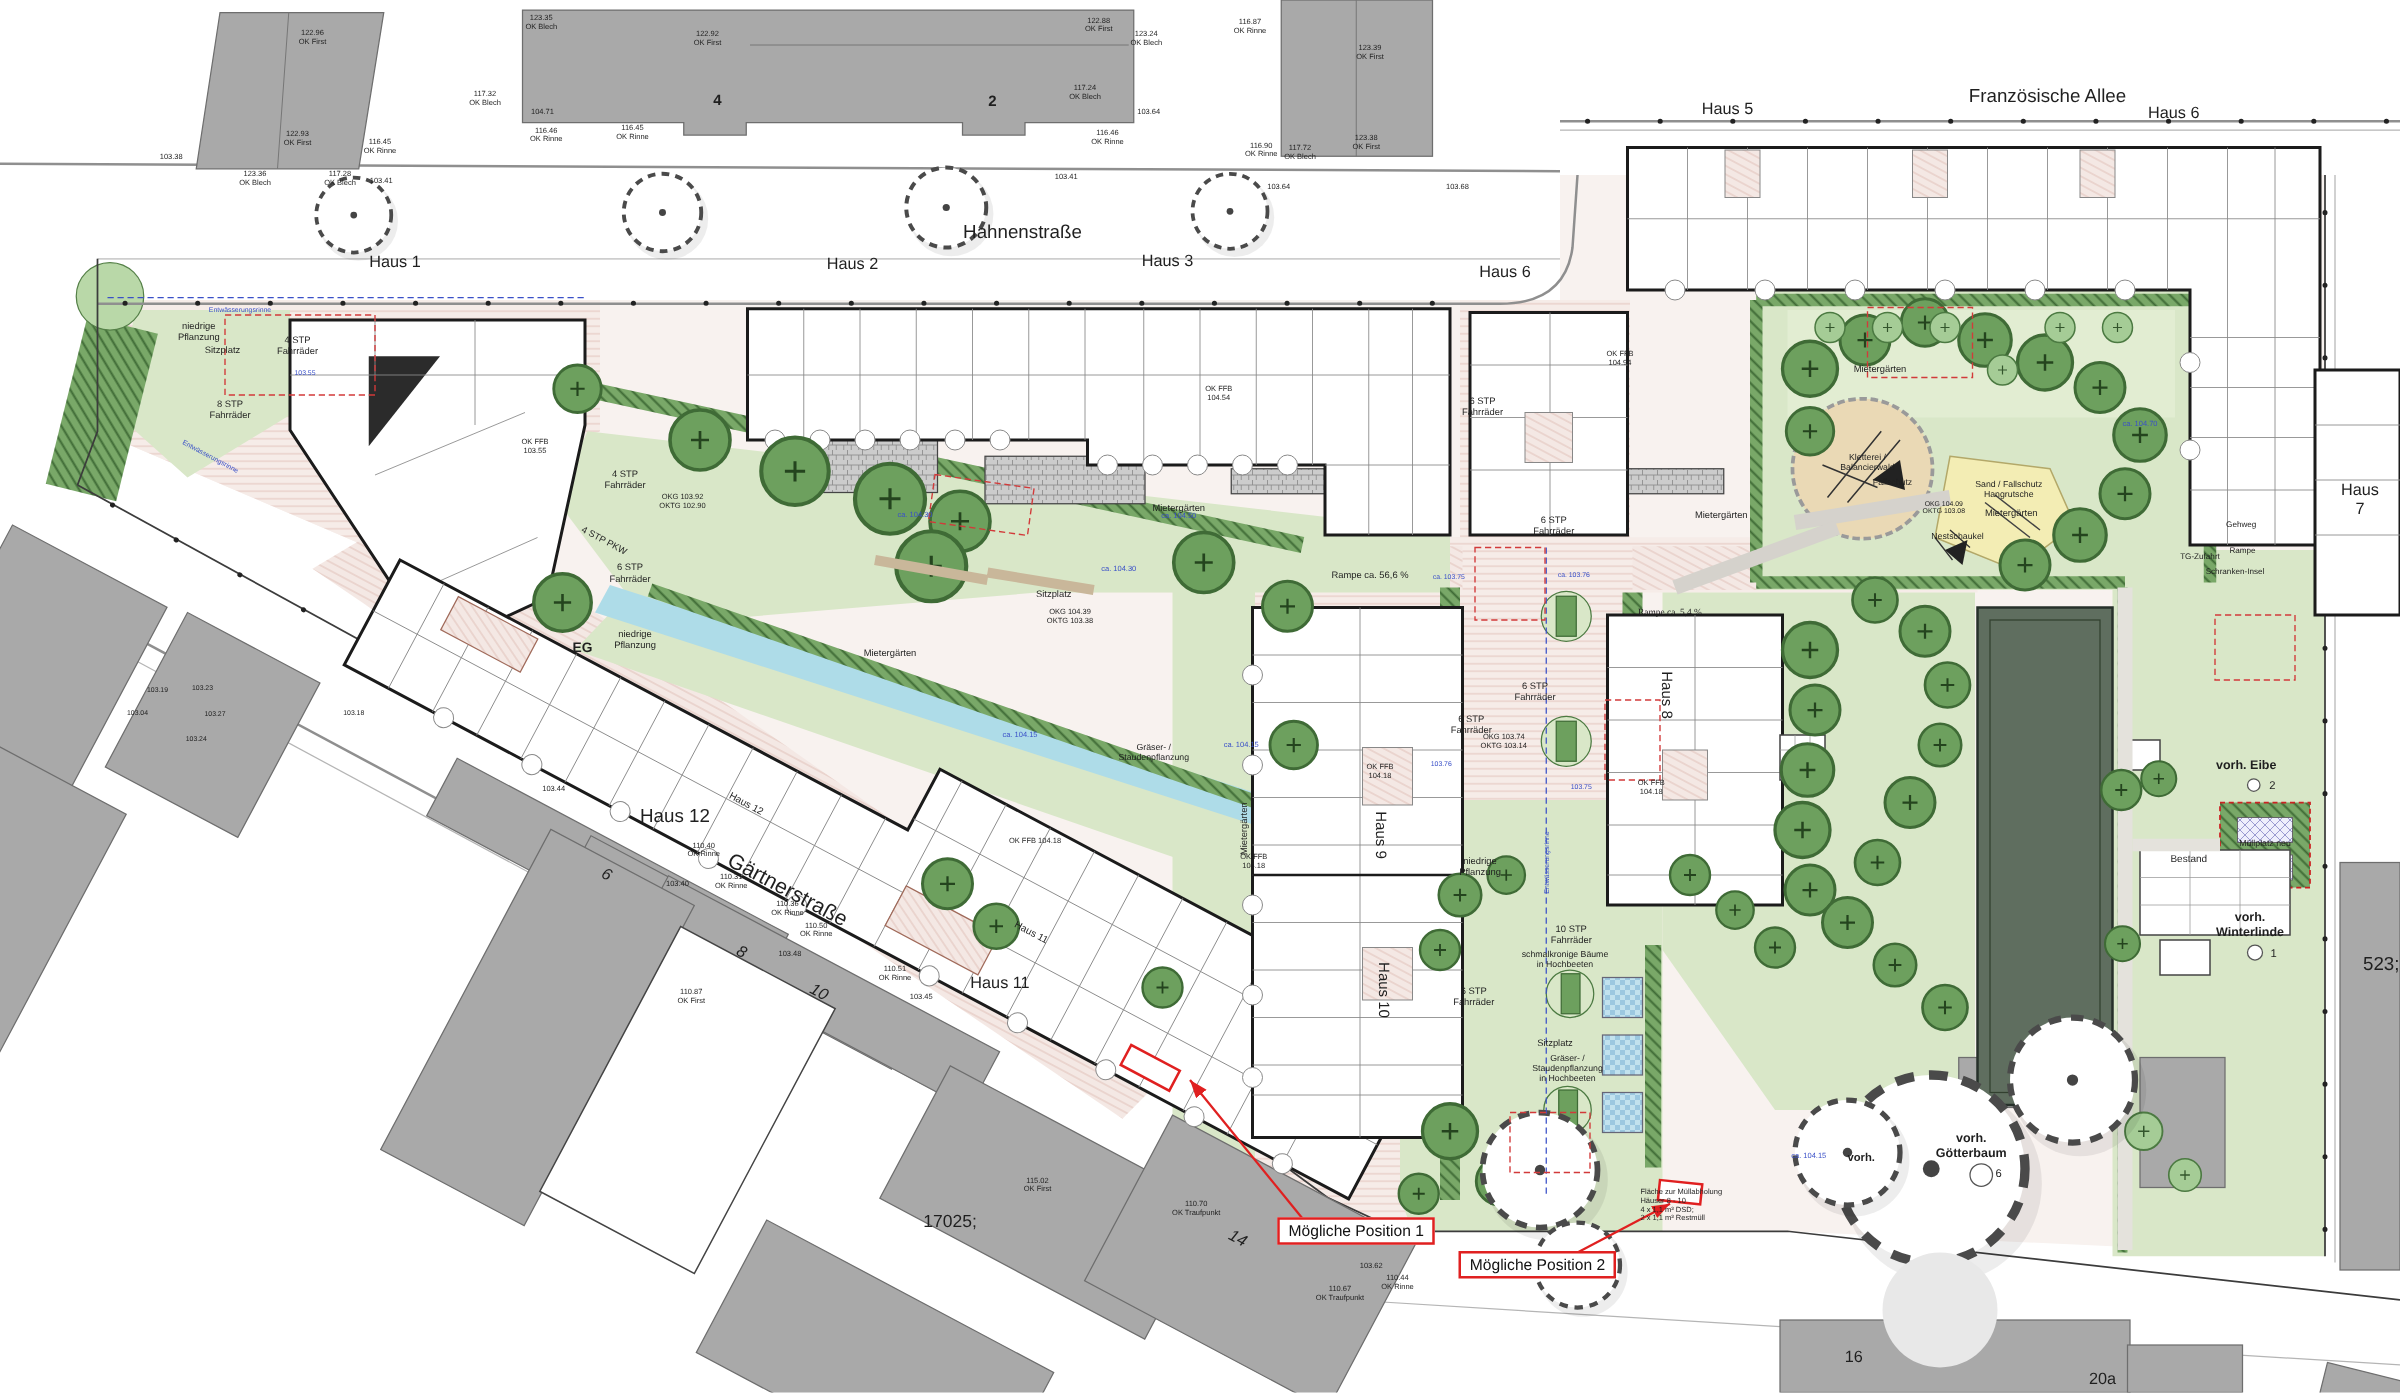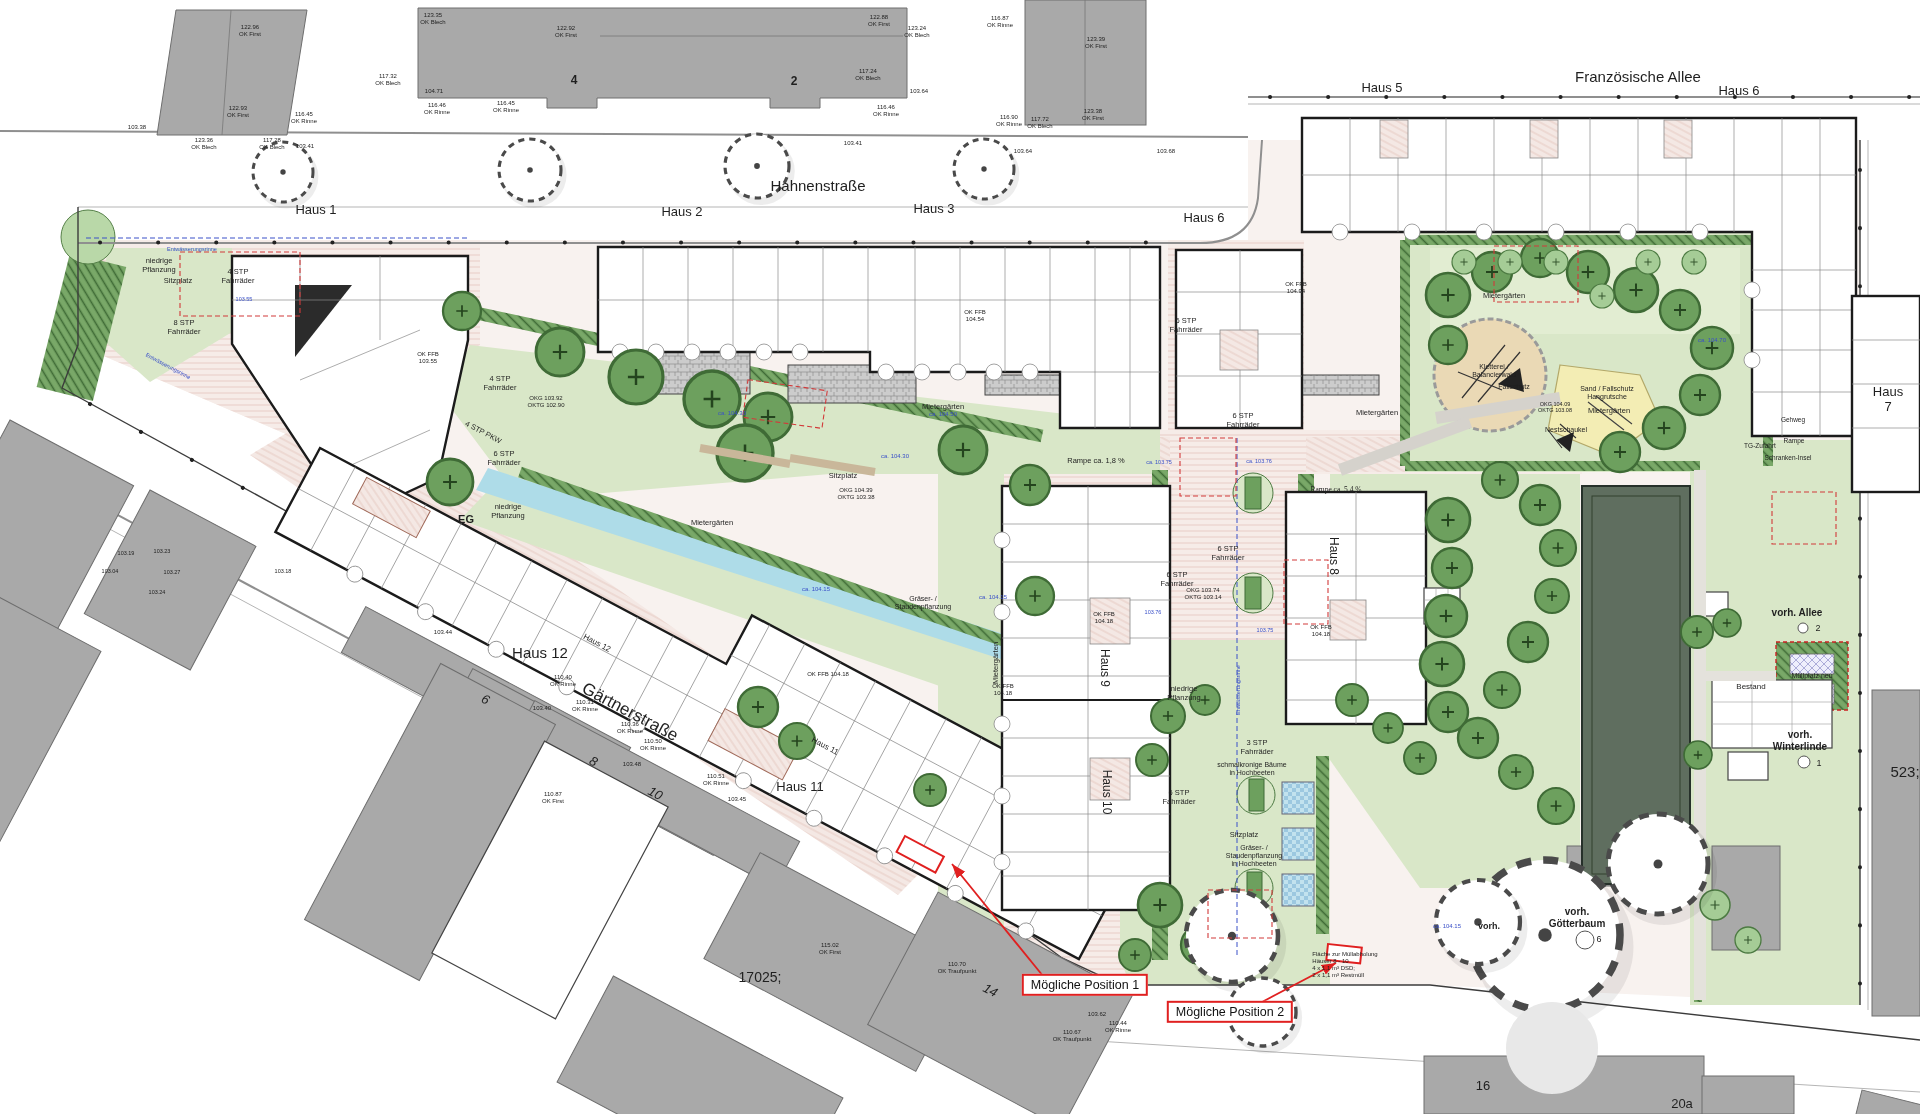--- a/index.html
+++ b/index.html
@@ -432,21 +432,21 @@
     <div class="lbl" style="left: 540px; top: 653px; font-size: 15px; transform: translate(-50%, -50%);">Haus 12</div>
     <div class="lbl" style="left: 597px; top: 643px; font-size: 8px; transform: translate(-50%, -50%) rotate(28deg);">Haus 12</div>
     <div class="lbl" style="left: 760px; top: 977px; font-size: 14px; transform: translate(-50%, -50%);">17025;</div>
     <div class="lbl" style="left: 1905px; top: 772px; font-size: 15px; transform: translate(-50%, -50%);">523;</div>
     <div class="lbl" style="left: 485px; top: 700px; font-size: 13px; transform: translate(-50%, -50%) rotate(28deg); font-style: italic;">6</div>
     <div class="lbl" style="left: 593px; top: 762px; font-size: 13px; transform: translate(-50%, -50%) rotate(28deg); font-style: italic;">8</div>
     <div class="lbl" style="left: 655px; top: 794px; font-size: 13px; transform: translate(-50%, -50%) rotate(28deg); font-style: italic;">10</div>
     <div class="lbl" style="left: 990px; top: 991px; font-size: 13px; transform: translate(-50%, -50%) rotate(28deg); font-style: italic;">14</div>
     <div class="lbl" style="left: 1483px; top: 1086px; font-size: 13px; transform: translate(-50%, -50%);">16</div>
     <div class="lbl" style="left: 1682px; top: 1104px; font-size: 13px; transform: translate(-50%, -50%);">20a</div>
-    <div class="lbl" style="left: 1797px; top: 613px; font-size: 10px; transform: translate(-50%, -50%); font-weight: bold;">vorh. Allee</div>
+    <div class="lbl" style="left: 1797px; top: 613px; font-size: 10px; transform: translate(-50%, -50%); font-weight: bold;">vorh. Eibe</div>
     <div class="lbl" style="left: 1818px; top: 628px; font-size: 9px; transform: translate(-50%, -50%);">2</div>
     <div class="lbl" style="left: 1800px; top: 740px; font-size: 10px; transform: translate(-50%, -50%); font-weight: bold;">vorh.
 Winterlinde</div>
     <div class="lbl" style="left: 1819px; top: 763px; font-size: 9px; transform: translate(-50%, -50%);">1</div>
     <div class="lbl" style="left: 1751px; top: 687px; font-size: 8px; transform: translate(-50%, -50%);">Bestand</div>
     <div class="lbl" style="left: 1812px; top: 676px; font-size: 7px; transform: translate(-50%, -50%);">Müllplatz neu</div>
     <div class="lbl" style="left: 1577px; top: 917px; font-size: 10px; transform: translate(-50%, -50%); font-weight: bold;">vorh.
 Götterbaum</div>
     <div class="lbl" style="left: 1599px; top: 939px; font-size: 9px; transform: translate(-50%, -50%);">6</div>
     <div class="lbl" style="left: 1489px; top: 926px; font-size: 9px; transform: translate(-50%, -50%); font-weight: bold;">vorh.</div>
@@ -473,36 +473,36 @@
     <div class="lbl" style="left: 1609px; top: 411px; font-size: 7.5px; transform: translate(-50%, -50%);">Mietergärten</div>
     <div class="lbl" style="left: 843px; top: 476px; font-size: 7.5px; transform: translate(-50%, -50%);">Sitzplatz</div>
     <div class="lbl" style="left: 856px; top: 494px; font-size: 6px; transform: translate(-50%, -50%);">OKG 104.39
 OKTG 103.38</div>
     <div class="lbl" style="left: 923px; top: 603px; font-size: 7px; transform: translate(-50%, -50%);">Gräser- /
 Staudenpflanzung</div>
     <div class="lbl" style="left: 1186px; top: 326px; font-size: 7.5px; transform: translate(-50%, -50%);">6 STP
 Fahrräder</div>
     <div class="lbl" style="left: 1243px; top: 421px; font-size: 7.5px; transform: translate(-50%, -50%);">6 STP
 Fahrräder</div>
-    <div class="lbl" style="left: 1096px; top: 461px; font-size: 7.5px; transform: translate(-50%, -50%);">Rampe ca. 1,8 %</div>
+    <div class="lbl" style="left: 1096px; top: 461px; font-size: 7.5px; transform: translate(-50%, -50%);">Rampe ca. 56,6 %</div>
     <div class="lbl" style="left: 1336px; top: 490px; font-size: 7.5px; transform: translate(-50%, -50%); font-family: Liberation Serif, serif;">Rampe ca. 5,4 %</div>
     <div class="lbl" style="left: 1228px; top: 554px; font-size: 7.5px; transform: translate(-50%, -50%);">6 STP
 Fahrräder</div>
     <div class="lbl" style="left: 1177px; top: 580px; font-size: 7.5px; transform: translate(-50%, -50%);">6 STP
 Fahrräder</div>
     <div class="lbl" style="left: 1104px; top: 618px; font-size: 6px; transform: translate(-50%, -50%);">OK FFB
 104.18</div>
     <div class="lbl" style="left: 1321px; top: 631px; font-size: 6px; transform: translate(-50%, -50%);">OK FFB
 104.18</div>
     <div class="lbl" style="left: 828px; top: 674px; font-size: 6px; transform: translate(-50%, -50%);">OK FFB 104.18</div>
     <div class="lbl" style="left: 1203px; top: 594px; font-size: 6px; transform: translate(-50%, -50%);">OKG 103.74
 OKTG 103.14</div>
     <div class="lbl" style="left: 1184px; top: 694px; font-size: 7.5px; transform: translate(-50%, -50%);">niedrige
 Pflanzung</div>
-    <div class="lbl" style="left: 1257px; top: 748px; font-size: 7.5px; transform: translate(-50%, -50%);">3 STP
+    <div class="lbl" style="left: 1257px; top: 748px; font-size: 7.5px; transform: translate(-50%, -50%);">10 STP
 Fahrräder</div>
     <div class="lbl" style="left: 1252px; top: 769px; font-size: 7px; transform: translate(-50%, -50%);">schmalkronige Bäume
 in Hochbeeten</div>
     <div class="lbl" style="left: 1179px; top: 798px; font-size: 7.5px; transform: translate(-50%, -50%);">6 STP
 Fahrräder</div>
     <div class="lbl" style="left: 1244px; top: 835px; font-size: 7.5px; transform: translate(-50%, -50%);">Sitzplatz</div>
     <div class="lbl" style="left: 1254px; top: 856px; font-size: 7px; transform: translate(-50%, -50%);">Gräser- /
 Staudenpflanzung
 in Hochbeeten</div>
     <div class="lbl" style="left: 1494px; top: 371px; font-size: 7px; transform: translate(-50%, -50%);">Kletterei /

